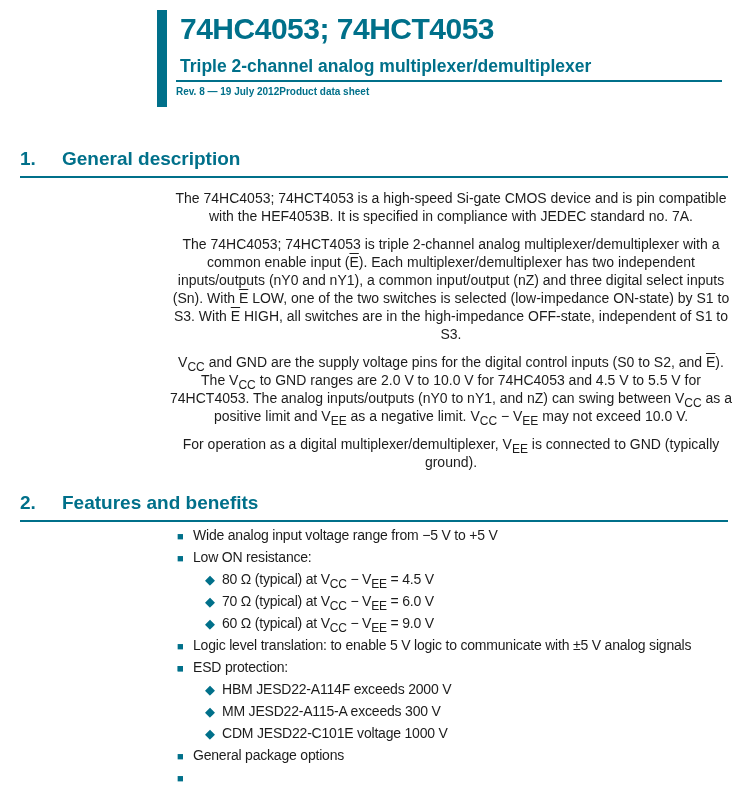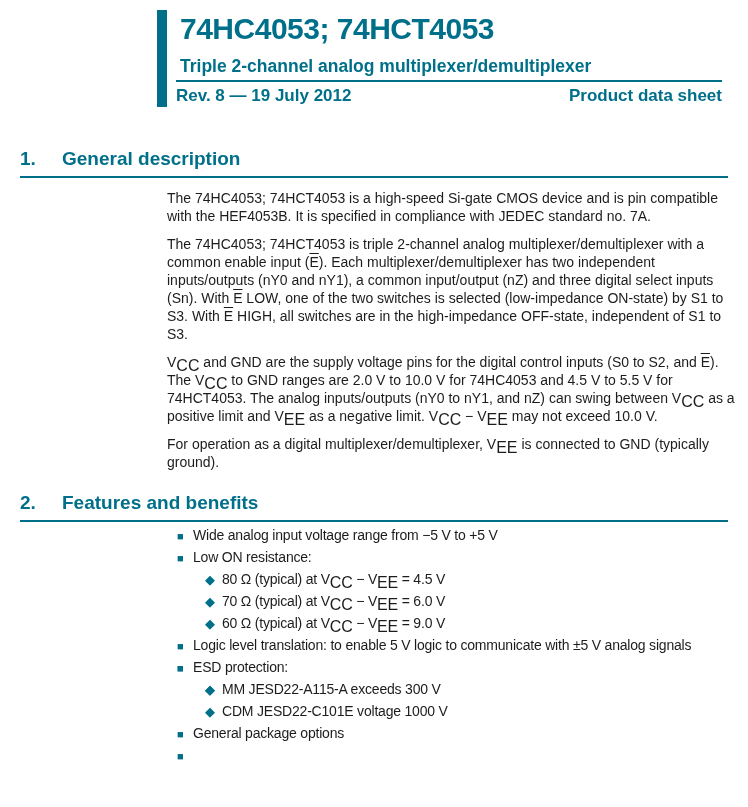--- a/index.html
+++ b/index.html
@@ -18,38 +18,38 @@
   .doc-title {
     margin: 4px; color: var(--accent); font-size: 30px; font-weight: bold;
     line-height: 34px; letter-spacing: -0.5px;
   }
   .doc-subtitle {
     margin: 10px 0 0 4px; color: var(--accent); font-size: 17.5px; font-weight: bold;
     line-height: 20px;
   }
   .head-rule { margin-top: 4px; border-top: 2px solid var(--accent); }
   .rev-row {
-    margin-top: 4px; display: flex; justify-content: space-between;
-    color: var(--accent); font-size: 17px; font-weight: bold;
+    margin-top: 4px; display: flex; 
+    color: var(--accent); font-size: 10px; font-weight: bold;
   }
   .section-head {
     position: absolute; left: 20px; right: 20px;
     color: var(--accent); font-weight: bold; font-size: 19px;
   }
   .section-head .sec-row { display: flex; }
   .section-head .sec-num { width: 42px; }
   .section-head .sec-rule { margin-top: 6px; border-top: 2px solid var(--accent); }
   #section1-head { top: 148px; }
   #section2-head { top: 492px; }
   .body-col {
     position: absolute; left: 167px; width: 568px; top: 189px;
-    font-size: 14px; line-height: 18px;
+    font-size: 14px; line-height: 18px; text-align: center;
   }
   .body-col p { margin: 0 0 10px 0; }
-  sub { font-size: 16px; line-height: 0; }
+  sub { font-size: 12px; line-height: 0; }
   .ov { text-decoration: overline; }
   .features {
     position: absolute; left: 167px; width: 581px; top: 528px;
     list-style: none; margin: 0; padding: 0;
     font-size: 14px; line-height: 15px; letter-spacing: -0.2px;
   }
   .features li { position: relative; margin-bottom: 7px; }
   .features li.l1 { padding-left: 26px; }
   .features li.l2 { padding-left: 55px; }
   .features .b {
@@ -100,20 +100,20 @@
 
   <ul class="features">
       <li class="l1"><span class="b">■</span><span>Wide analog input voltage range from −5 V to +5 V</span></li>
       <li class="l1"><span class="b">■</span><span>Low ON resistance:</span></li>
       <li class="l2"><span class="b">◆</span><span>80 Ω (typical) at V<sub>CC</sub> − V<sub>EE</sub> = 4.5 V</span></li>
       <li class="l2"><span class="b">◆</span><span>70 Ω (typical) at V<sub>CC</sub> − V<sub>EE</sub> = 6.0 V</span></li>
       <li class="l2"><span class="b">◆</span><span>60 Ω (typical) at V<sub>CC</sub> − V<sub>EE</sub> = 9.0 V</span></li>
       <li class="l1"><span class="b">■</span><span>Logic level translation: to enable 5 V logic to communicate with ±5 V analog signals</span></li>
       <li class="l1"><span class="b">■</span></li>
       <li class="l1"><span class="b">■</span><span>ESD protection:</span></li>
-      <li class="l2"><span class="b">◆</span></li>
+      <li class="l2"><span class="b">◆</span><span>HBM JESD22-A114F exceeds 2000 V</span></li>
       <li class="l2"><span class="b">◆</span><span>MM JESD22-A115-A exceeds 300 V</span></li>
       <li class="l2"><span class="b">◆</span><span>CDM JESD22-C101E voltage 1000 V</span></li>
       <li class="l1"><span class="b">■</span><span>General package options</span></li>
       <li class="l1"><span class="b">■</span></li>
     </ul>
 
 </div>
 
 </body></html>

